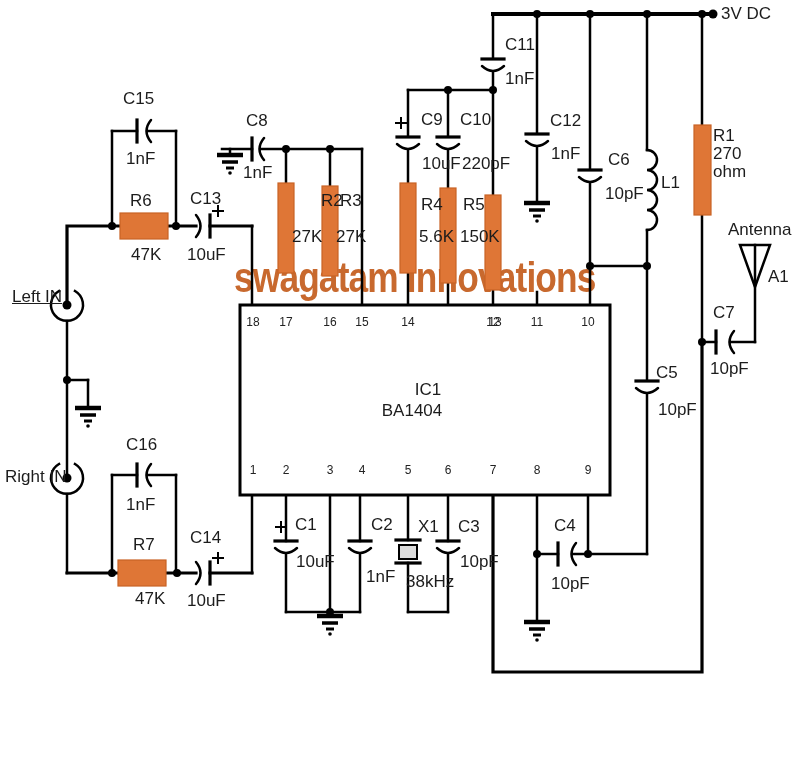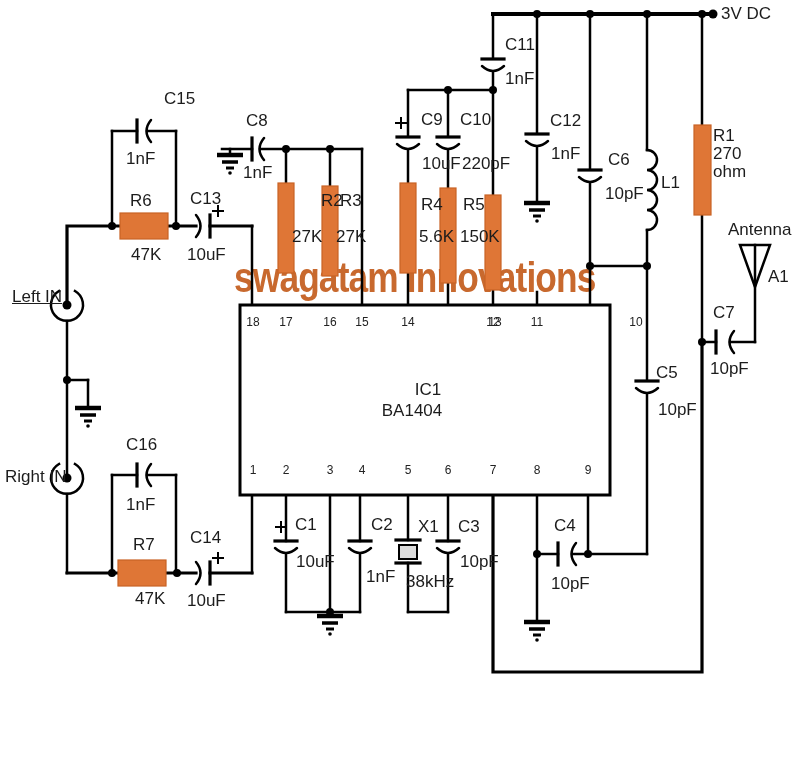--- a/index.html
+++ b/index.html
@@ -258,21 +258,21 @@
     <rect class="resistor" x="278" y="183" width="16" height="90"></rect>
     <rect class="resistor" x="322" y="186" width="16" height="90"></rect>
     <rect class="resistor" x="400" y="183" width="16" height="90"></rect>
     <rect class="resistor" x="440" y="188" width="16" height="95"></rect>
     <rect class="resistor" x="485" y="195" width="16" height="95"></rect>
     <rect class="resistor" x="694" y="125" width="17" height="90"></rect>
   </svg>
 
   <span class="lbl" style="left:721px;top:5px;">3V DC</span>
 
-  <span class="lbl" style="left:123px;top:90px;margin-left:41px;">C15</span>
+  <span class="lbl" style="left:123px;top:90px;">C15</span>
   <span class="lbl" style="left:126px;top:150px;">1nF</span>
   <span class="lbl" style="left:130px;top:192px;">R6</span>
   <span class="lbl" style="left:131px;top:246px;">47K</span>
   <span class="lbl" style="left:190px;top:190px;">C13</span>
   <span class="lbl" style="left:187px;top:246px;">10uF</span>
   <span class="lbl" style="left:246px;top:112px;">C8</span>
   <span class="lbl" style="left:243px;top:164px;">1nF</span>
   <span class="lbl" style="left:309px;top:192px;padding-left:12px;">R2</span>
   <span class="lbl" style="left:292px;top:228px;">27K</span>
   <span class="lbl" style="left:340px;top:192px;">R3</span>
@@ -324,21 +324,21 @@
   <span class="lbl cent" style="left:412px;top:402px;">BA1404</span>
 
   <span class="pin" style="left:253px;top:316px;">18</span>
   <span class="pin" style="left:286px;top:316px;">17</span>
   <span class="pin" style="left:330px;top:316px;">16</span>
   <span class="pin" style="left:362px;top:316px;">15</span>
   <span class="pin" style="left:408px;top:316px;">14</span>
   <span class="pin" style="left:448px;top:316px;margin-left:47px;">13</span>
   <span class="pin" style="left:493px;top:316px;">12</span>
   <span class="pin" style="left:537px;top:316px;">11</span>
-  <span class="pin" style="left:588px;top:316px;margin-left:48px;">10</span>
+  <span class="pin" style="left:588px;top:316px;">10</span>
 
   <span class="pin" style="left:253px;top:464px;">1</span>
   <span class="pin" style="left:286px;top:464px;">2</span>
   <span class="pin" style="left:330px;top:464px;">3</span>
   <span class="pin" style="left:362px;top:464px;">4</span>
   <span class="pin" style="left:408px;top:464px;">5</span>
   <span class="pin" style="left:448px;top:464px;">6</span>
   <span class="pin" style="left:493px;top:464px;">7</span>
   <span class="pin" style="left:537px;top:464px;">8</span>
   <span class="pin" style="left:588px;top:464px;">9</span>

